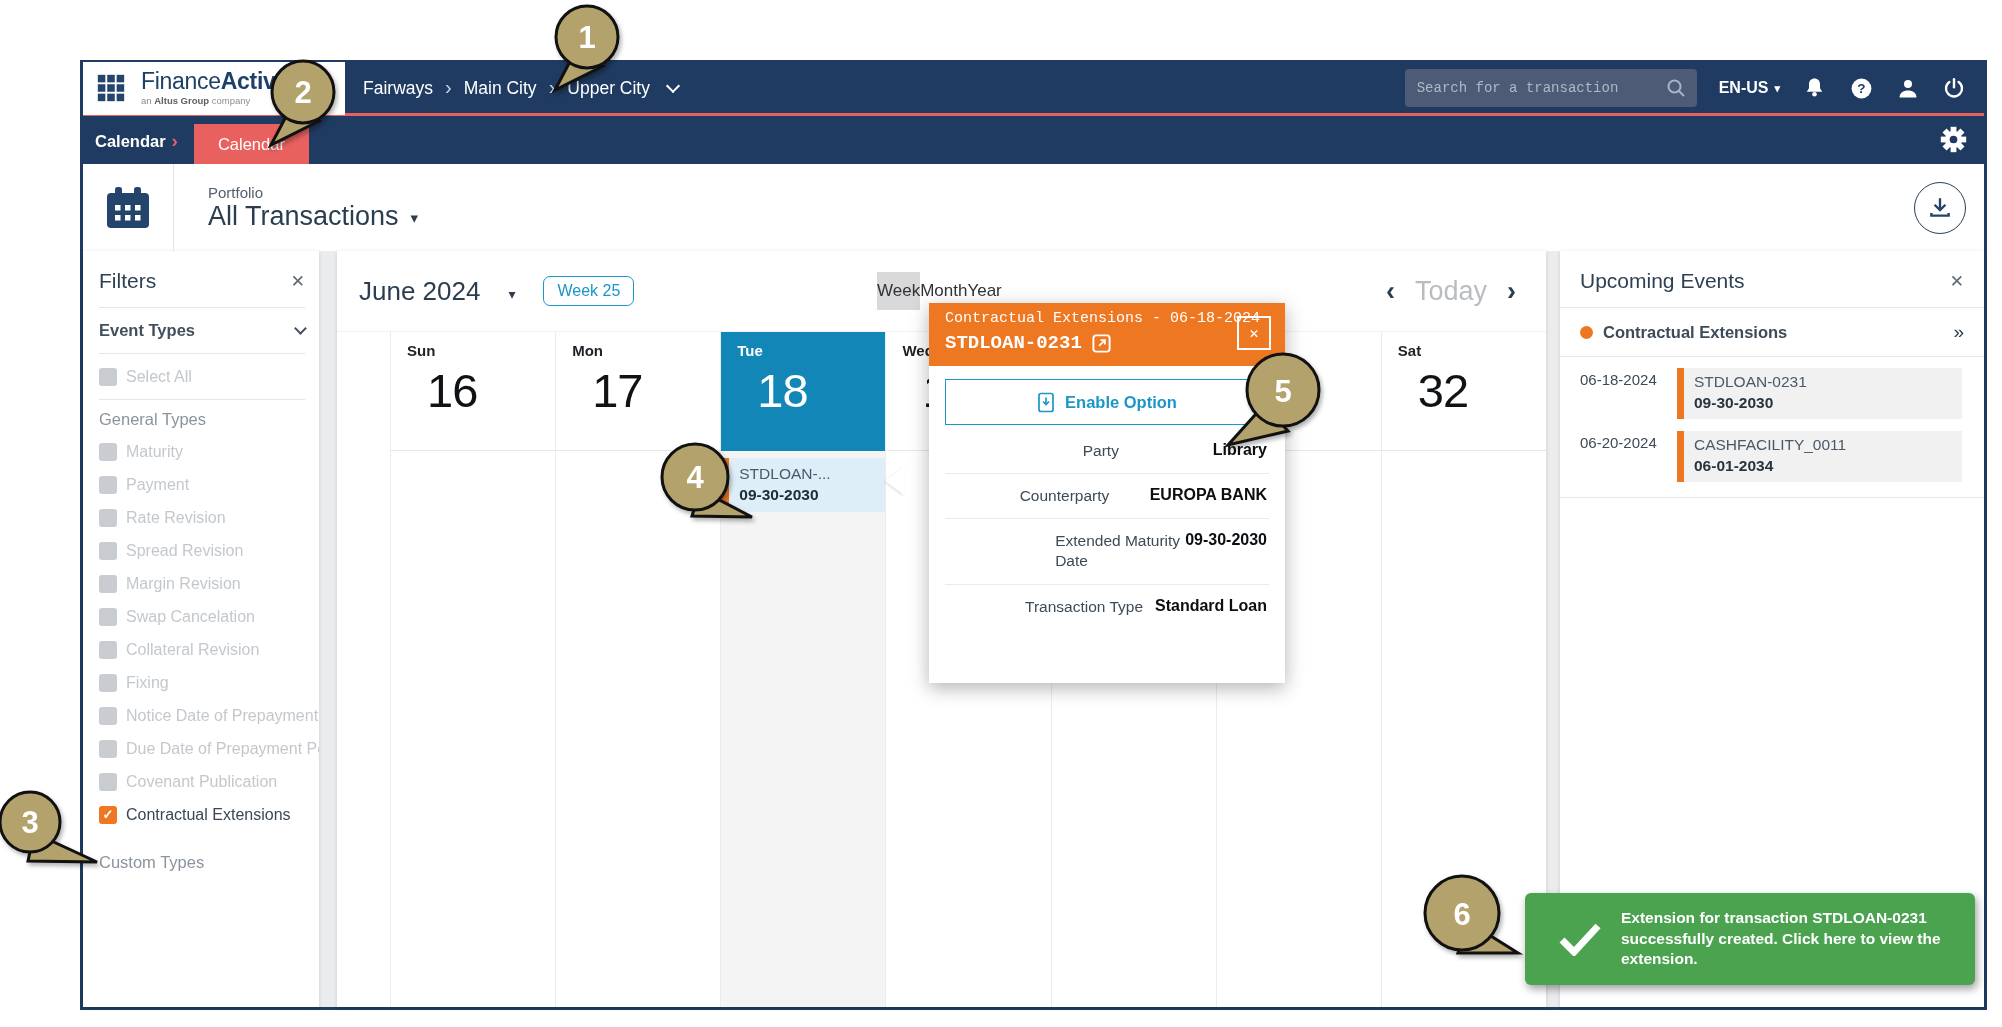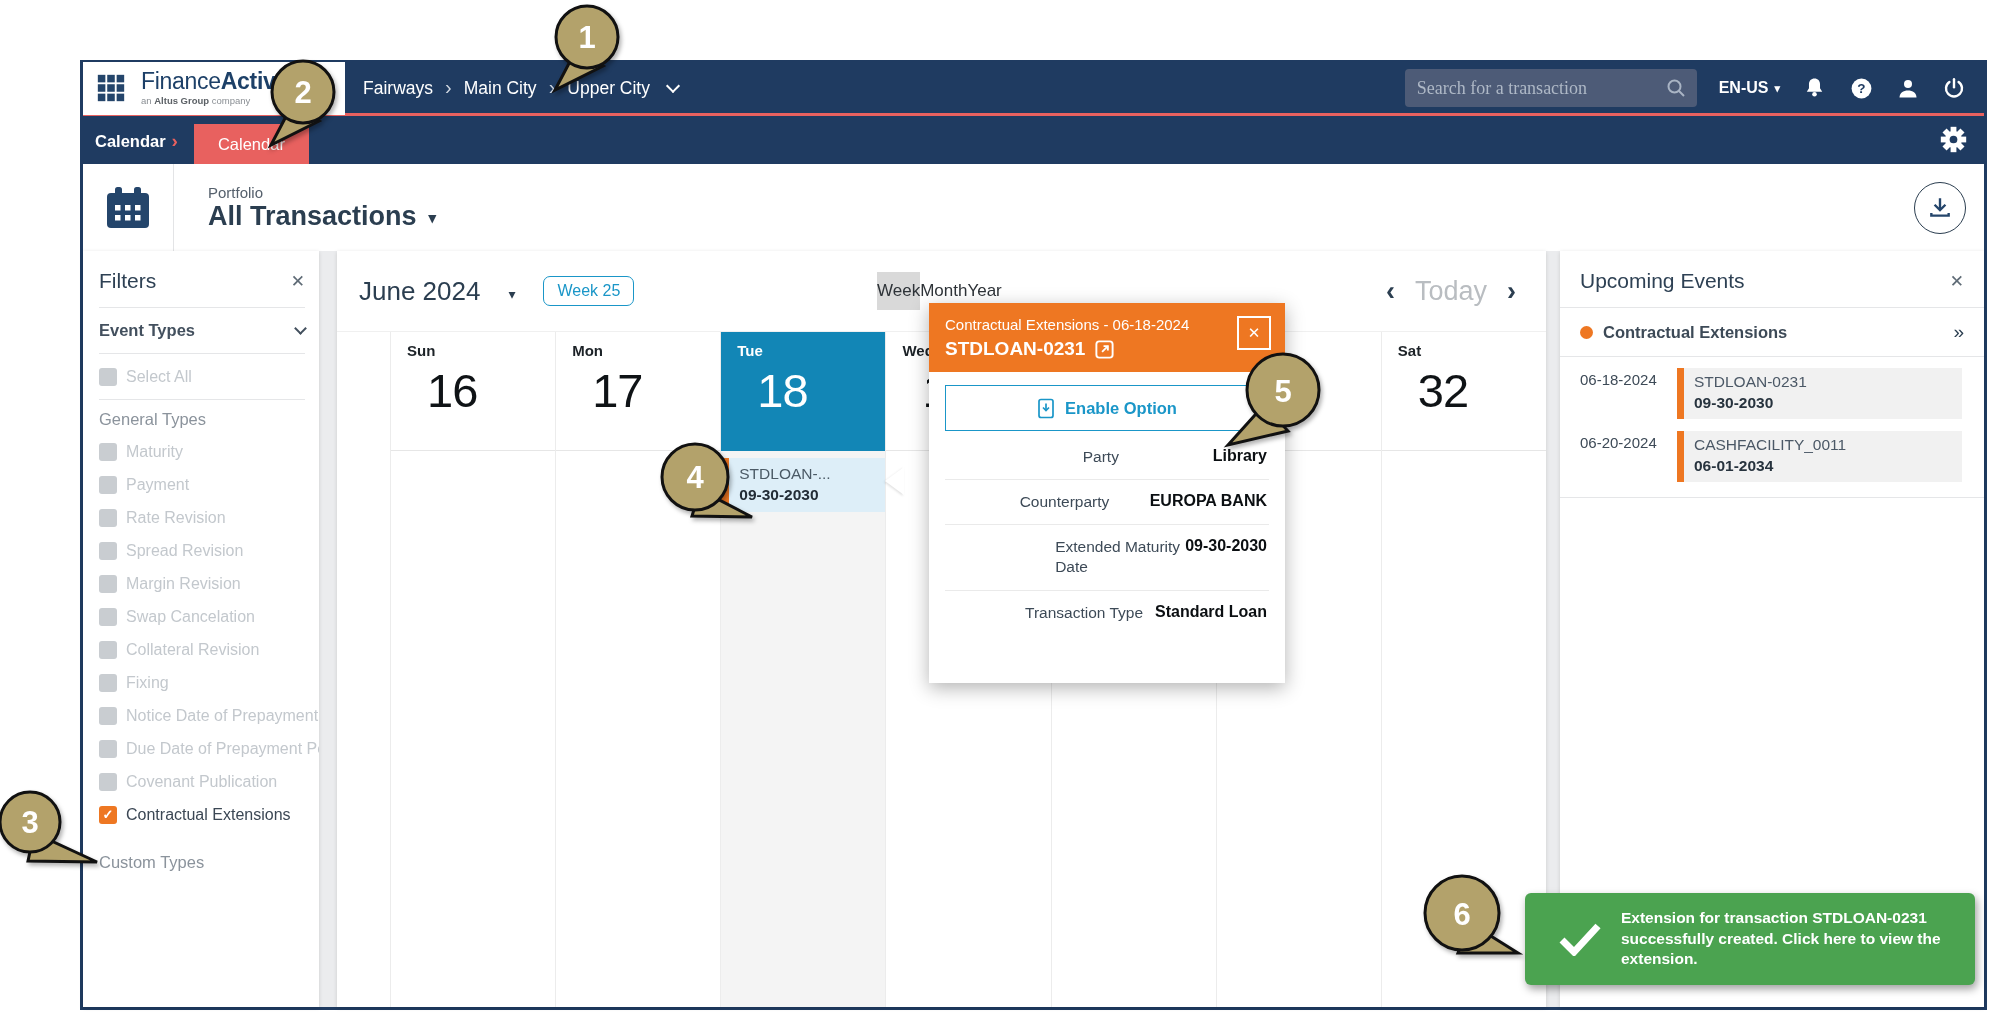--- a/index.html
+++ b/index.html
@@ -22,40 +22,40 @@
   .brand{font-size:23px; color:#1d4068; letter-spacing:-.3px;}
   .brand b{font-weight:bold;}
   .tagline{font-size:9.5px; color:#8a8f94; margin-top:3px;}
   .tagline b{color:#5c6166;}
   .crumbs{display:flex; align-items:center; gap:12px; color:#fff; font-size:17.5px; margin-left:18px;}
   .crumbs .sep{font-size:20px; color:#cfd6e0; margin-top:-2px;}
   .chevd{width:10px; height:10px; border-right:2.4px solid #fff; border-bottom:2.4px solid #fff;
     transform:rotate(45deg); display:inline-block; margin-left:6px; margin-top:-5px;}
   .nav1-right{margin-left:auto; display:flex; align-items:center; gap:22px; padding-right:18px;}
   .searchbox{width:292px; height:38px; background:#4d5b77; border-radius:4px; display:flex; align-items:center; padding:0 10px 0 12px;}
-  .searchbox input{flex:1; background:transparent; border:none; outline:none; color:#eab308; font-size:18px; font-family:Liberation Serif, serif;}
+  .searchbox input{flex:1; background:transparent; border:none; outline:none; color:#eab308; font-size:14px; font-family:Liberation Mono, monospace;}
   .searchbox input::placeholder{color:#aeb8c6;}
   .lang{color:#fff; font-size:16px; font-weight:bold; display:flex; align-items:center; gap:6px;}
   .lang .caret{font-size:11px;}
   .icon-btn{display:flex; align-items:center; justify-content:center; cursor:pointer;}
 
   
   .nav2{height:48px; background:var(--navy); display:flex; align-items:flex-end; position:relative; flex:0 0 auto;}
   .crumb2{color:#fff; font-weight:bold; font-size:16.5px; margin:0 6px 13px 12px;}
   .crumb2-sep{color:var(--red); font-weight:bold; font-size:19px; margin:0 10px 12px 0;}
   .red-tab{height:40px; background:var(--red); color:#fff; font-size:16.5px; padding:0 24px;
     display:flex; align-items:center; margin-left:6px;}
   .gear-wrap{position:absolute; right:16px; top:9px;}
 
   
   .pbar{height:87px; background:#fff; display:flex; align-items:center; padding:0 18px; flex:0 0 auto;}
   .pbar-icon{padding:0 22px 0 4px;}
   .pbar-div{width:1px; height:87px; background:#e3e4e6; margin-right:34px;}
   .plabel-sm{font-size:15px; color:#55606c;}
-  .pvalue{font-size:27px; color:#2b3e50; display:flex; align-items:center; gap:12px;font-weight:bold;}
+  .pvalue{font-size:27px; color:#2b3e50; display:flex; align-items:center; gap:12px;}
   .pvalue .caret{font-size:15px; margin-top:4px;}
   .dl-btn{margin-left:auto; width:52px; height:52px; border:1.5px solid #2b3e50; border-radius:50%;
     display:flex; align-items:center; justify-content:center; background:#fff; cursor:pointer;}
 
   
   .content{flex:1; display:flex; padding:0; background:#ebecee; min-height:0;}
   .panel{background:#fff; box-shadow:0 1px 4px rgba(0,0,0,.14);}
 
   
   .filters{width:236px; margin-right:18px; overflow:hidden; padding:16px 0 0 16px;}
@@ -120,21 +120,21 @@
   .uev{display:flex; gap:9px; padding:11px 22px 1px 20px; cursor:pointer;}
   .uev-date{width:88px; font-size:15px; color:#3d4a57; padding-top:3px; flex:0 0 auto;}
   .uev-card{flex:1; background:#f1f1f1; border-left:7px solid var(--orange); padding:5px 10px 7px;}
   .uev-name{font-size:15.5px; color:#4b5866;}
   .uev-mat{font-size:15.5px; font-weight:bold; color:#27333e; margin-top:3px;}
   .u-list-div{border-top:1px solid #e5e6e8; margin-top:14px;}
 
   
   .popup{position:absolute; left:929px; top:303px; width:356px; height:380px; background:#fff;
     box-shadow:0 5px 18px rgba(0,0,0,.3); z-index:50;}
-  .popup-head{background:var(--orange); color:#fff; padding:13px 16px 12px; position:relative;}
+  .popup-head{background:var(--orange); color:#fff; padding:7px 16px 12px; position:relative;font-family:Liberation Mono, monospace;}
   .ph1{font-size:15px;}
   .ph2{font-size:19px; font-weight:bold; margin-top:5px; display:flex; align-items:center; gap:9px;}
   .popup-x{position:absolute; right:14px; top:13px; width:34px; height:34px; border:2px solid #fff;
     display:flex; align-items:center; justify-content:center; font-size:15px; color:#fff; cursor:pointer;}
   .popup-body{padding:13px 16px 0;}
   .enable-btn{width:100%; height:46px; border:1px solid var(--teal); background:#fff; display:flex;
     gap:10px; align-items:center; justify-content:center; color:var(--teal); font-weight:bold;
     font-size:16.5px; font-family:inherit; cursor:pointer;}
   .prows{margin-top:4px;}
   .prow{display:flex; justify-content:flex-end; padding:12px 2px;}

